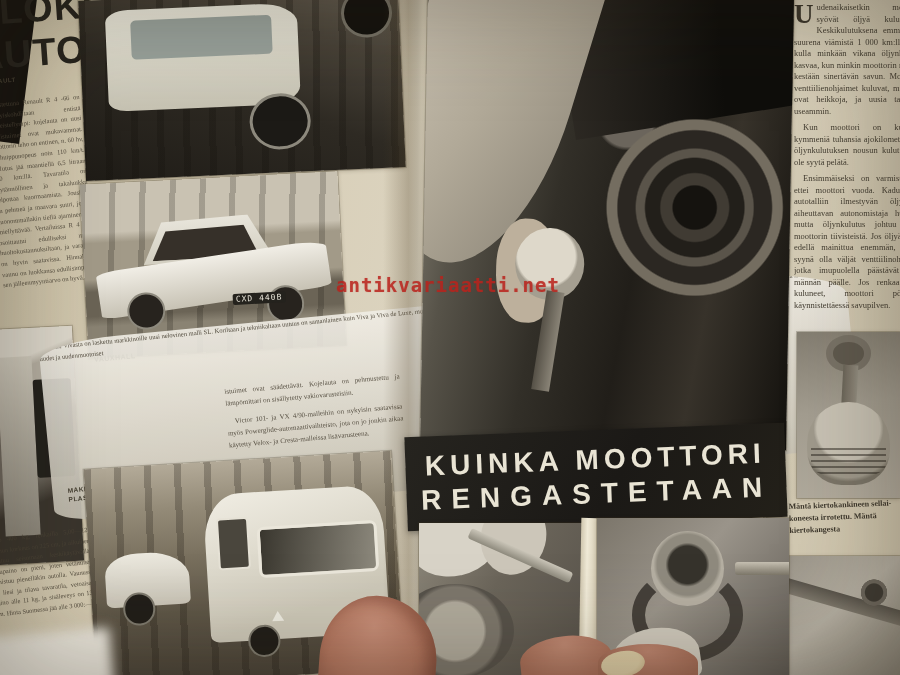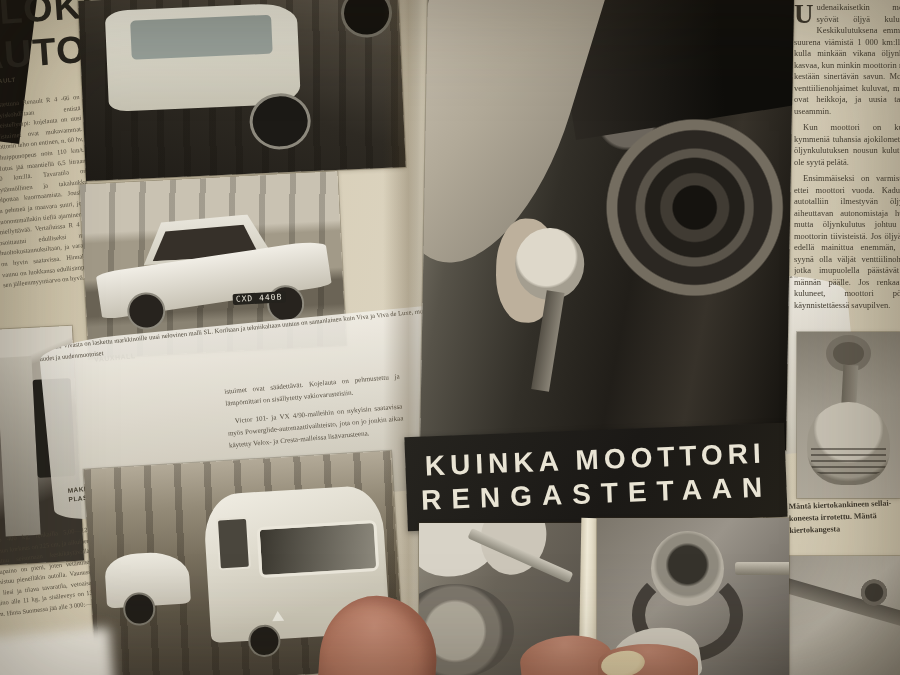--- a/index.html
+++ b/index.html
@@ -239,15 +239,16 @@
     <div class="ph mi-glove"></div>
   </div>
 
   <div class="abs thumb"></div>
   <div class="abs finger1"></div>
   <div class="abs finger2"></div>
   <div class="abs nail"></div>
 
   <div class="abs bottom-blur"></div>
 
+  <div class="abs watermark">antikvariaatti.net</div>
 
   <div class="abs vignette"></div>
 </div>
 
 </body></html>

